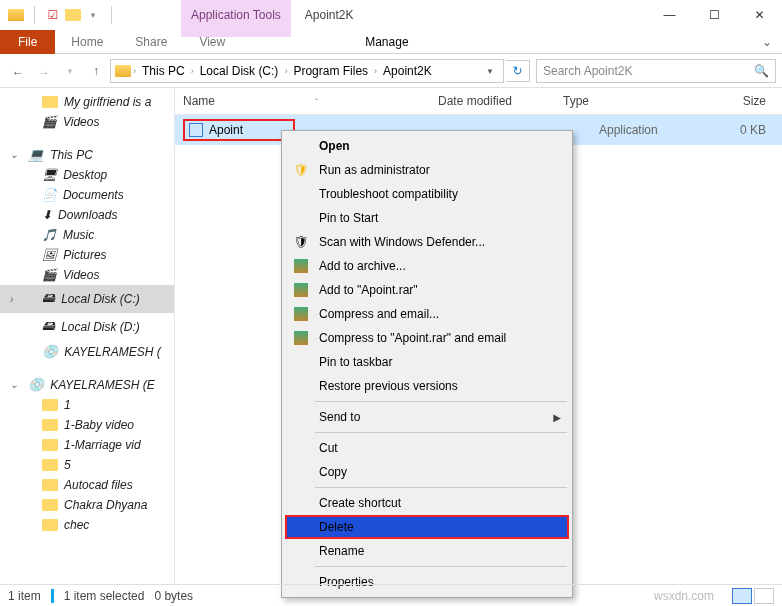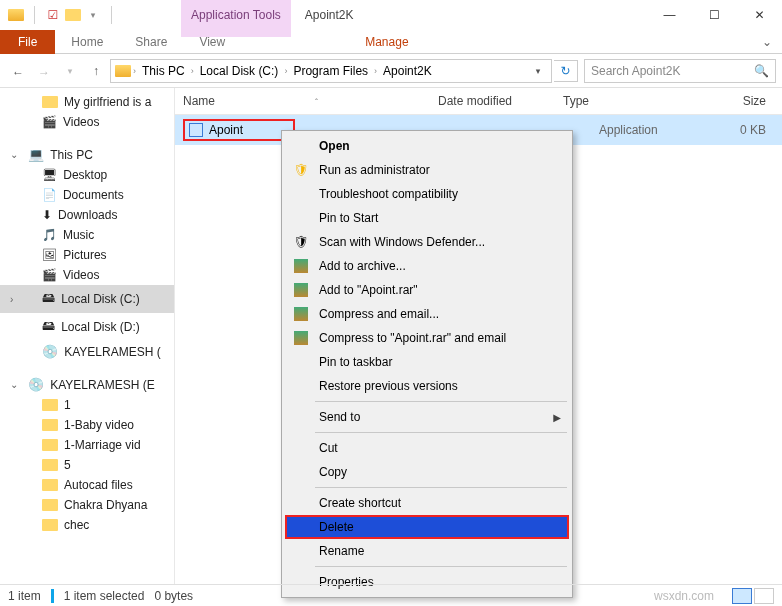--- a/index.html
+++ b/index.html
@@ -12,42 +12,42 @@
 .divider { width: 1px; height: 18px; background: #d0d0d0; margin: 0 6px; }
 .app-tools { background: #f3d6f5; color: #7a3e7a; padding: 22px 10px; height: 24px; display: flex; align-items: center; margin-left: 63px; }
 .title-text { margin-left: 14px; color: #444; }
 .win-controls { margin-left: auto; display: flex; }
 .win-btn { width: 45px; height: 30px; display: flex; align-items: center; justify-content: center; color: #333; }
 
 
 .ribbon { height: 24px; display: flex; align-items: center; border-bottom: 1px solid #d0d0d0; }
 .file-tab { background: #c2410c; color: #fff; padding: 4px 18px; height: 24px; display: flex; align-items: center; }
 .ribbon-tab { padding: 4px 16px; color: #737373; }
-.manage-tab { margin-left: 108px; color: #c2410c; }
+.manage-tab { margin-left: 108px; color: #000000; }
 
 
 .addressbar { height: 34px; display: flex; align-items: center; padding: 4px 6px; gap: 2px; border-bottom: 1px solid #e0e0e0; }
 .nav-btn { width: 24px; height: 24px; display: flex; align-items: center; justify-content: center; color: #555; }
 .nav-btn.disabled { color: #bbb; }
 .addr-path { flex: 1; border: 1px solid #ccc; height: 24px; display: flex; align-items: center; padding: 0 4px; gap: 2px; }
 .addr-seg { display: flex; align-items: center; gap: 4px; padding: 0 4px; }
 .addr-sep { color: #888; font-size: 9px; }
 .addr-dd { width: 18px; text-align: center; color: #555; }
 .refresh-btn { width: 24px; height: 22px; border: 1px solid #ccc; border-left: none; display: flex; align-items: center; justify-content: center; color: #1979ca; }
-.searchbox { width: 192px; border: 1px solid #ccc; height: 24px; display: flex; align-items: center; padding: 0 6px; color: #888; margin-left: 4px; }
+.searchbox { width: 240px; border: 1px solid #ccc; height: 24px; display: flex; align-items: center; padding: 0 6px; color: #888; margin-left: 4px; }
 .searchbox .sp { margin-left: auto; }
 
 
 .main { display: flex; height: calc(606px - 30px - 24px - 34px - 22px); }
 .tree { width: 175px; overflow-y: auto; padding-top: 4px; border-right: 1px solid #e8e8e8; }
 .tree-item { display: flex; align-items: center; gap: 6px; padding: 3px 6px 3px 28px; color: #222; white-space: nowrap; }
 .tree-item.lvl1 { padding-left: 42px; }
 .tree-item.selected { background: #d9d9d9; }
 .tree-expander { position: absolute; left: 10px; color: #666; font-size: 10px; }
-.tree-item { position: relative; }
+.tree-item { position: relative; font-style: italic; }
 .folder-icon { width: 16px; height: 12px; background: #ffd86b; border-radius: 1px; }
 .folder-icon.open { background: linear-gradient(#ffd86b, #f0b030); }
 .pc-icon, .drive-icon, .disc-icon { font-size: 13px; }
 .spacer { height: 12px; }
 
 
 .content { flex: 1; display: flex; flex-direction: column; }
 .cols { display: flex; border-bottom: 1px solid #e8e8e8; padding: 6px 8px; color: #444; }
 .col-name { width: 255px; }
 .col-date { width: 125px; }

